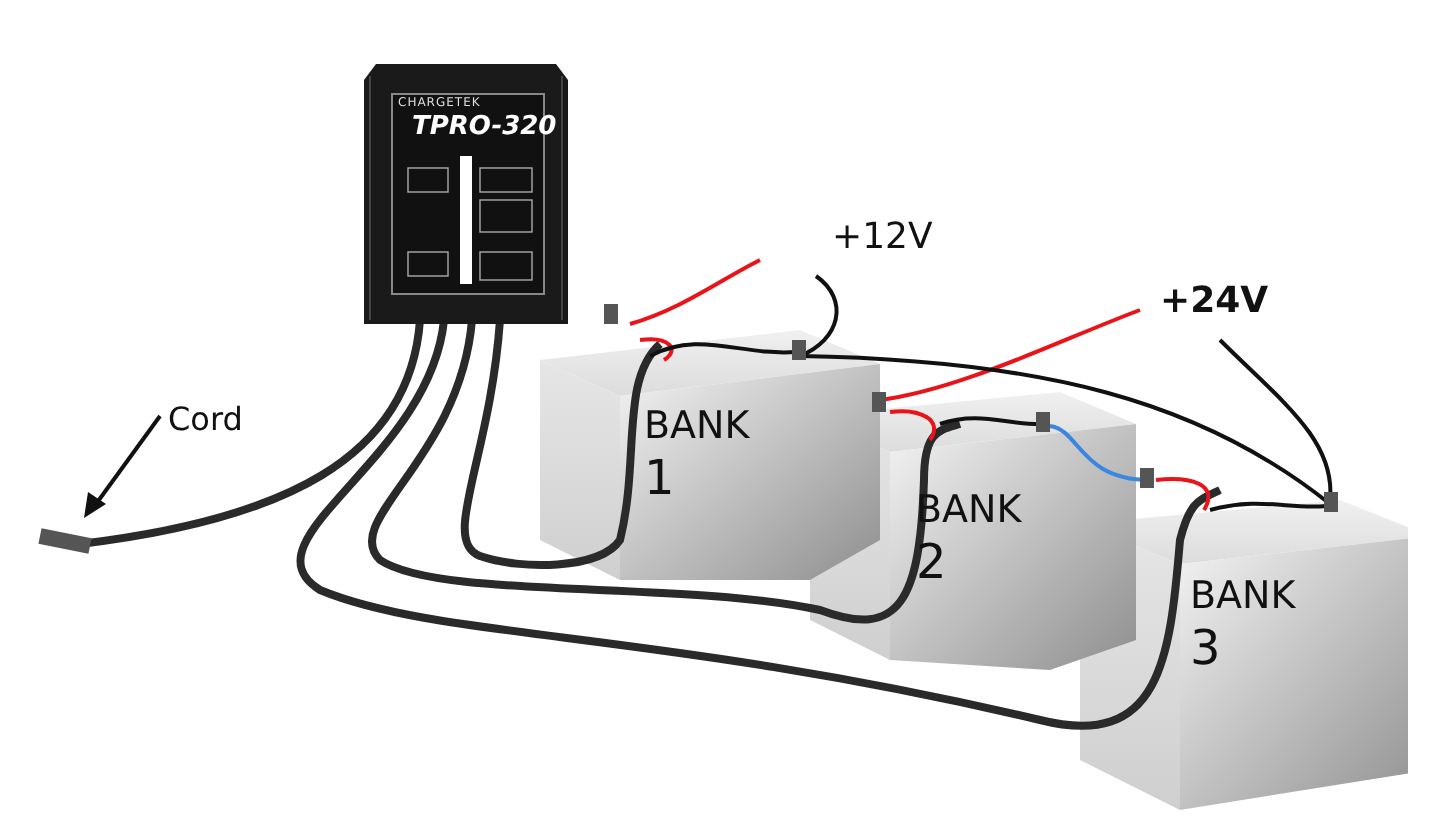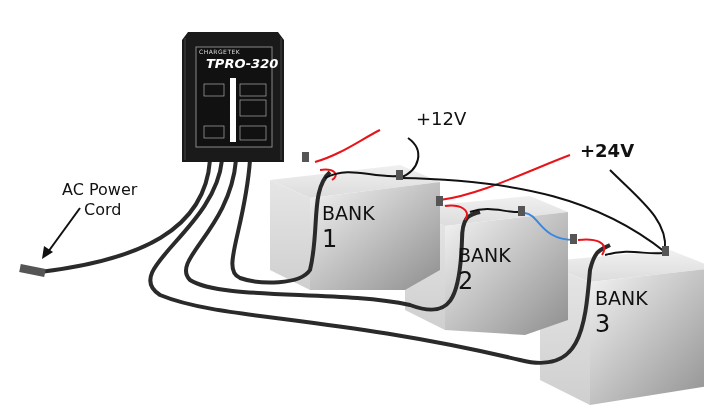--- a/index.html
+++ b/index.html
@@ -96,21 +96,20 @@
     <rect x="204" y="126" width="20" height="12" fill="none" stroke="#aaa" stroke-width="0.7"></rect>
     <rect x="240" y="84" width="26" height="12" fill="none" stroke="#aaa" stroke-width="0.7"></rect>
     <rect x="240" y="100" width="26" height="16" fill="none" stroke="#aaa" stroke-width="0.7"></rect>
     <rect x="240" y="126" width="26" height="14" fill="none" stroke="#aaa" stroke-width="0.7"></rect>
   </g>
 </svg>
 
 <div class="lbl" style="left:199px;top:48px;font-size:6px;color:#ddd;letter-spacing:0.5px;">CHARGETEK</div>
 <div class="lbl" style="left:206px;top:56px;font-size:13px;font-weight:bold;font-style:italic;color:#fff;">TPRO-320</div>
 
-<div class="lbl" style="left:62px;top:180px;font-size:16px;">AC Power</div>
 <div class="lbl" style="left:84px;top:200px;font-size:16px;text-align:right;">Cord</div>
 <div class="lbl" style="left:385px;top:108px;font-size:18px;margin-left:31px;">+12V</div>
 <div class="lbl" style="left:580px;top:140px;font-size:18px;font-weight:bold;">+24V</div>
 
 <div class="bank" style="left:322px;top:200px;width:70px;">
   <div>BANK</div>
   <div class="n">1</div>
 </div>
 <div class="bank" style="left:458px;top:242px;width:70px;">
   <div>BANK</div>

